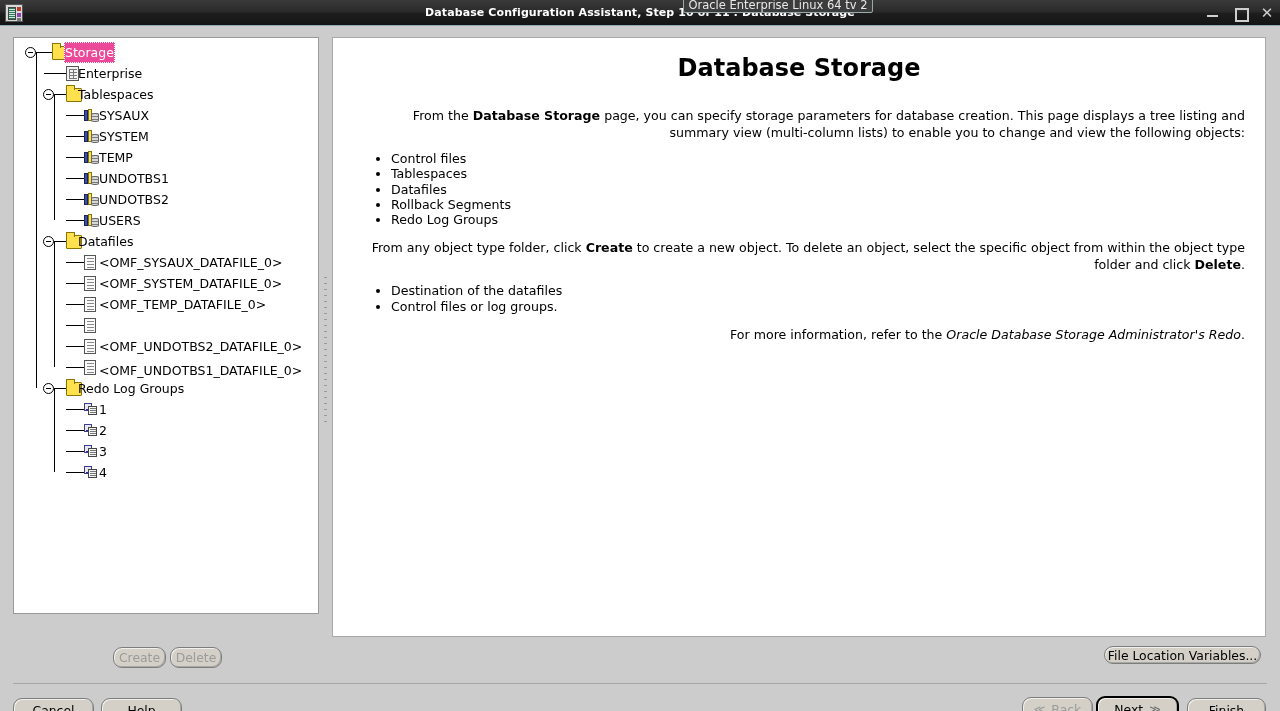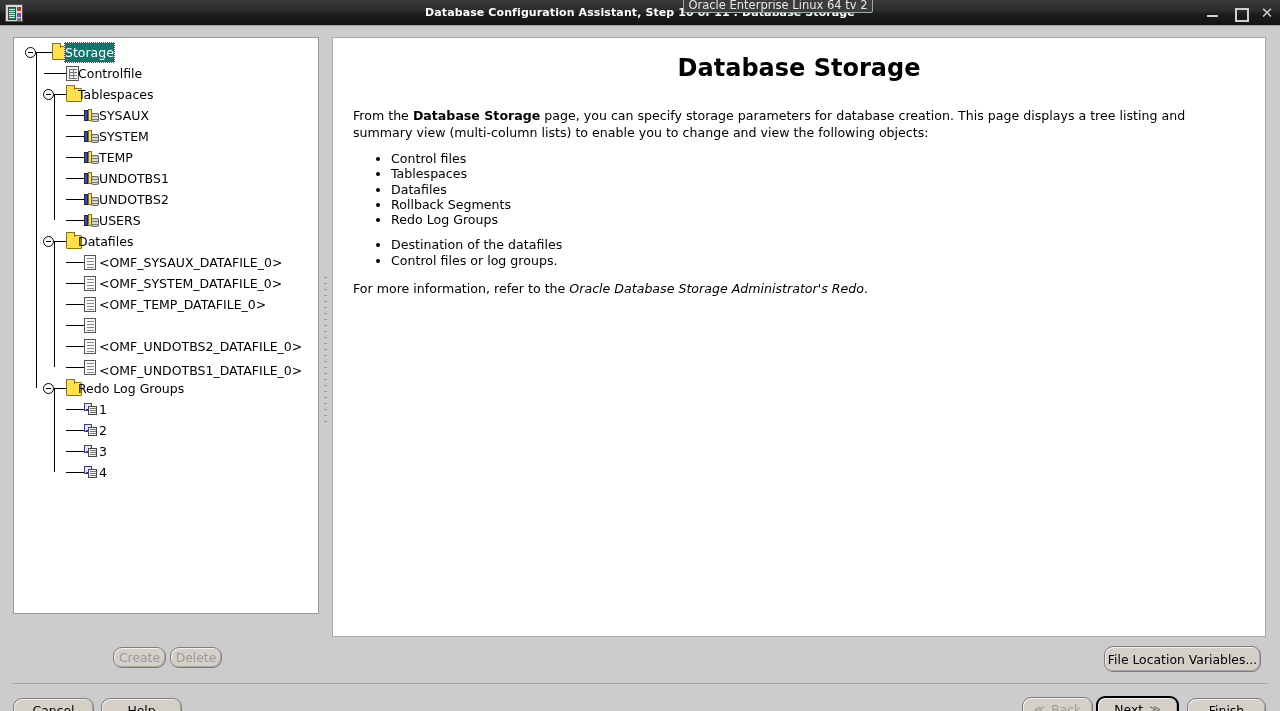--- a/index.html
+++ b/index.html
@@ -63,21 +63,21 @@
   #tree-panel {
     position: absolute; left: 13px; top: 10px; width: 306px; height: 577px;
     background: #ffffff;
     border: 1px solid #9a9a9a;
     overflow: hidden;
   }
   .tree { position: relative; padding: 6px 0 0 0; font-size: 12.5px; color: #000; }
   .node { position: relative; height: 21px; line-height: 21px; white-space: nowrap; }
   .node .lbl { font-size: 12.5px; font-family: "DejaVu Sans", sans-serif; vertical-align: middle; }
   .node .lbl.sel {
-    background: #0f766e; color: #ffffff;
+    background: #ec4899; color: #ffffff;
     outline: 1px dotted #ffffff; outline-offset: -1px;
     padding: 0 1px;
   }
 
   
   .vline { position:absolute; width:1px; background:#000; }
   .hline { position:absolute; height:1px; background:#000; }
 
   
   .handle {
@@ -146,20 +146,21 @@
     padding: 0;
   }
   #page-heading {
     text-align: center; font-size: 24px; font-weight: bold;
     color: #000; margin: 16px 0 0 0; font-family: "DejaVu Sans", sans-serif;
   }
   .body-text {
     font-size: 12.6px; line-height: 17px; color: #000;
     margin: 0 6px 0 6px; padding: 0 14px;
     font-family: "DejaVu Sans", sans-serif;
+    text-align: right;
   }
   #para1 { margin-top: 25px; }
   .bullets { margin: 10px 0 0 0; padding-left: 58px; list-style: disc; }
   .bullets li { font-size: 12.6px; line-height: 15.3px; color:#000; }
   #para2 { margin-top: 12px; }
   #para3 { margin-top: 12px; }
   #para4 { margin-top: 12px; }
   .ital { font-style: italic; }
   .bold { font-weight: bold; }
 
@@ -177,21 +178,21 @@
     white-space: nowrap;
   }
   .btn.disabled { color: #9b9b9b; }
   .btn.focused {
     border: 2px solid #000; border-radius: 9px;
   }
   .btn u { text-decoration: underline; }
 
   #create-btn { position:absolute; left:113px; top:620px; width:53px; height:21px; }
   #delete-btn { position:absolute; left:170px; top:620px; width:52px; height:21px; }
-  #flv-btn    { position:absolute; left:1104px; top:619px; width:157px; height:26px; }
+  #flv-btn    { position:absolute; left:1104px; top:619px; width:157px; height:18px; }
 
   #sep-line {
     position:absolute; left:13px; top:656px; width:1254px; height:1px;
     background:#a6a6a6;
   }
 
   #cancel-btn { position:absolute; left:13px; top:671px; width:81px; height:24px; }
   #help-btn   { position:absolute; left:101px; top:671px; width:81px; height:24px; }
   #back-btn   { position:absolute; left:1022px; top:670px; width:71px; height:25px; }
   #next-btn   { position:absolute; left:1096px; top:669px; width:83px; height:27px; }
@@ -226,21 +227,21 @@
     <div class="tree" id="tree-root">
         <div class="node" style="position: absolute; left: 0px; top: 4px; width: 100%;">
           <div class="handle" style="left: 11px; top: 5px;"></div>
           <div class="hline" style="left: 22px; top: 10px; width: 16px;"></div>
           <div class="ico folder" style="left: 38px; top: 4px;"></div>
           <span class="lbl sel" style="position: absolute; left: 50px; top: 0px;">Storage</span>
         </div>
         <div class="node" style="position: absolute; left: 0px; top: 25px; width: 100%;">
           <div class="hline" style="left: 30px; top: 10px; width: 22px;"></div>
           <div class="ico ctlfile" style="left: 52px; top: 3px;"></div>
-          <span class="lbl" style="position: absolute; left: 64px; top: 0px;">Controlfile</span>
+          <span class="lbl" style="position: absolute; left: 64px; top: 0px;">Enterprise</span>
         </div>
         <div class="node" style="position: absolute; left: 0px; top: 46px; width: 100%;">
           <div class="handle" style="left: 29px; top: 5px;"></div>
           <div class="hline" style="left: 40px; top: 10px; width: 12px;"></div>
           <div class="ico folder" style="left: 52px; top: 4px;"></div>
           <span class="lbl" style="position: absolute; left: 64px; top: 0px;">Tablespaces</span>
         </div>
         <div class="node" style="position: absolute; left: 0px; top: 67px; width: 100%;">
           <div class="hline" style="left: 52px; top: 10px; width: 18px;"></div>
           <div class="ico tsp" style="left: 70px; top: 4px;">
@@ -389,20 +390,21 @@
     <p class="body-text" id="para1"><span>From the </span><span class="bold">Database Storage</span><span> page, you can specify storage parameters for database creation. This page displays a tree listing and summary view (multi-column lists) to enable you to change and view the following objects:</span></p>
 
     <ul class="bullets" id="bullets1">
         <li>Control files</li>
         <li>Tablespaces</li>
         <li>Datafiles</li>
         <li>Rollback Segments</li>
         <li>Redo Log Groups</li>
       </ul>
 
+    <p class="body-text" id="para2"><span>From any object type folder, click </span><span class="bold">Create</span><span> to create a new object. To delete an object, select the specific object from within the object type folder and click </span><span class="bold">Delete</span><span>.</span></p>
 
 
     <ul class="bullets" id="bullets2">
         <li>Destination of the datafiles</li>
         <li>Control files or log groups.</li>
       </ul>
 
     <p class="body-text" id="para4"><span>For more information, refer to the </span><span class="ital">Oracle Database Storage Administrator's Redo</span><span>.</span></p>
   </div>
 

